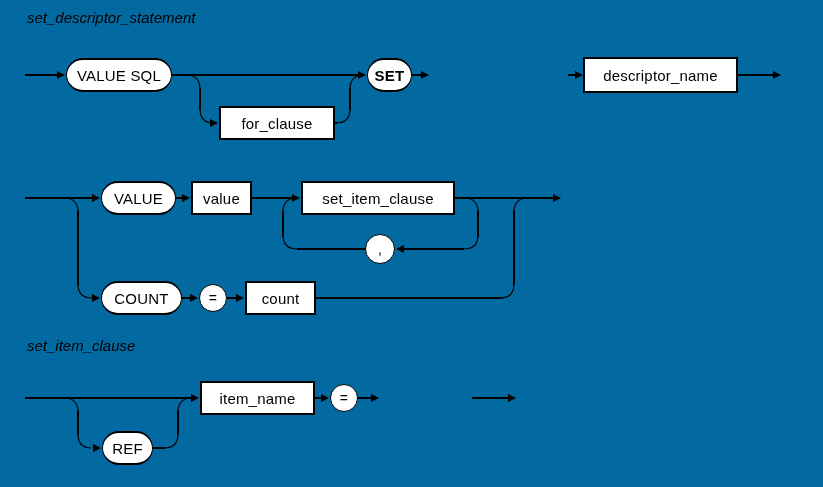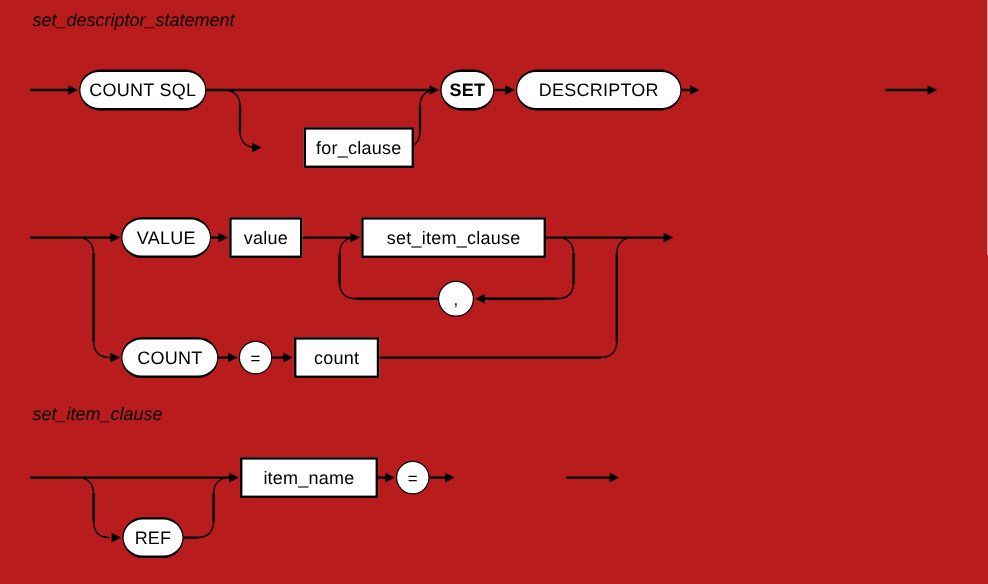--- a/index.html
+++ b/index.html
@@ -1,17 +1,17 @@
 <!DOCTYPE html>
 <html><head>
 <meta charset="utf-8">
 <style>
   html,body { margin:0; padding:0; background:#ffffff; }
   .canvas {
-    position:relative; width:823px; height:487px; background:#b91c1c;
+    position:relative; width:823px; height:487px; background:#0369a1;
     font-family:"Liberation Sans", sans-serif; color:#000;
     overflow:hidden;
   }
   .wires { position:absolute; left:0; top:0; }
   .wires .thick path { stroke:#000; stroke-width:2; fill:none; }
   .wires .thin  path { stroke:#000; stroke-width:1.2; fill:none; }
   .wires .arrows polygon { fill:#000; stroke:none; }
   .node {
     position:absolute; box-sizing:border-box; background:#ffffff;
     display:flex; align-items:center; justify-content:center;
@@ -107,24 +107,24 @@
       <polygon points="199,398 191,394 191,402"></polygon>
       <polygon points="329,398 321,394 321,402"></polygon>
       <polygon points="379,398 371,394 371,402"></polygon>
       <polygon points="516,398 508,394 508,402"></polygon>
       <polygon points="101,448 93,444 93,452"></polygon>
     </g>
   </svg>
 
   <div class="title" style="left:27px; top:9px;">set_descriptor_statement</div>
 
-  <div class="node term" style="left:66px; top:58px; width:106px; height:34px;">COUNT SQL</div>
-  <div class="node nonterm" style="left:219px; top:106px; width:92px; height:34px;margin-left:34px;">for_clause</div>
+  <div class="node term" style="left:66px; top:58px; width:106px; height:34px;">VALUE SQL</div>
+  <div class="node nonterm" style="left:219px; top:106px; width:116px; height:34px;">for_clause</div>
   <div class="node term" style="left:367px; top:58px; width:45px; height:34px;font-weight:bold;">SET</div>
-  <div class="node term" style="left:430px; top:58px; width:138px; height:34px;">DESCRIPTOR</div>
+  <div class="node nonterm" style="left:583px; top:57px; width:155px; height:36px;">descriptor_name</div>
 
   <div class="node term" style="left:101px; top:181px; width:75px; height:34px;">VALUE</div>
   <div class="node nonterm" style="left:191px; top:181px; width:61px; height:34px;">value</div>
   <div class="node nonterm" style="left:301px; top:181px; width:154px; height:34px;">set_item_clause</div>
   <div class="node circ" style="left:365px; top:234px; width:30px; height:30px;">,</div>
   <div class="node term" style="left:101px; top:281px; width:81px; height:34px;">COUNT</div>
   <div class="node circ" style="left:199px; top:284px; width:28px; height:28px;">=</div>
   <div class="node nonterm" style="left:245px; top:281px; width:71px; height:34px;">count</div>
 
   <div class="title" style="left:27px; top:337px;">set_item_clause</div>

